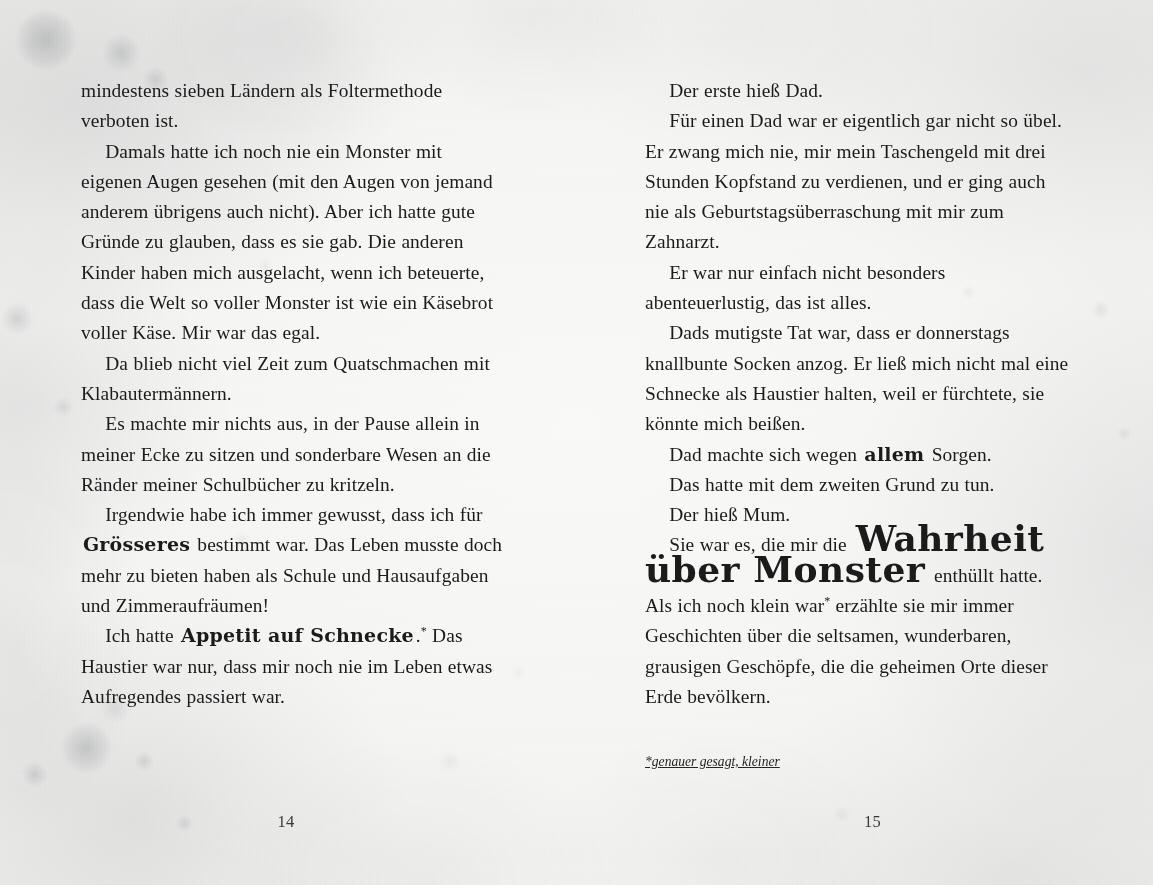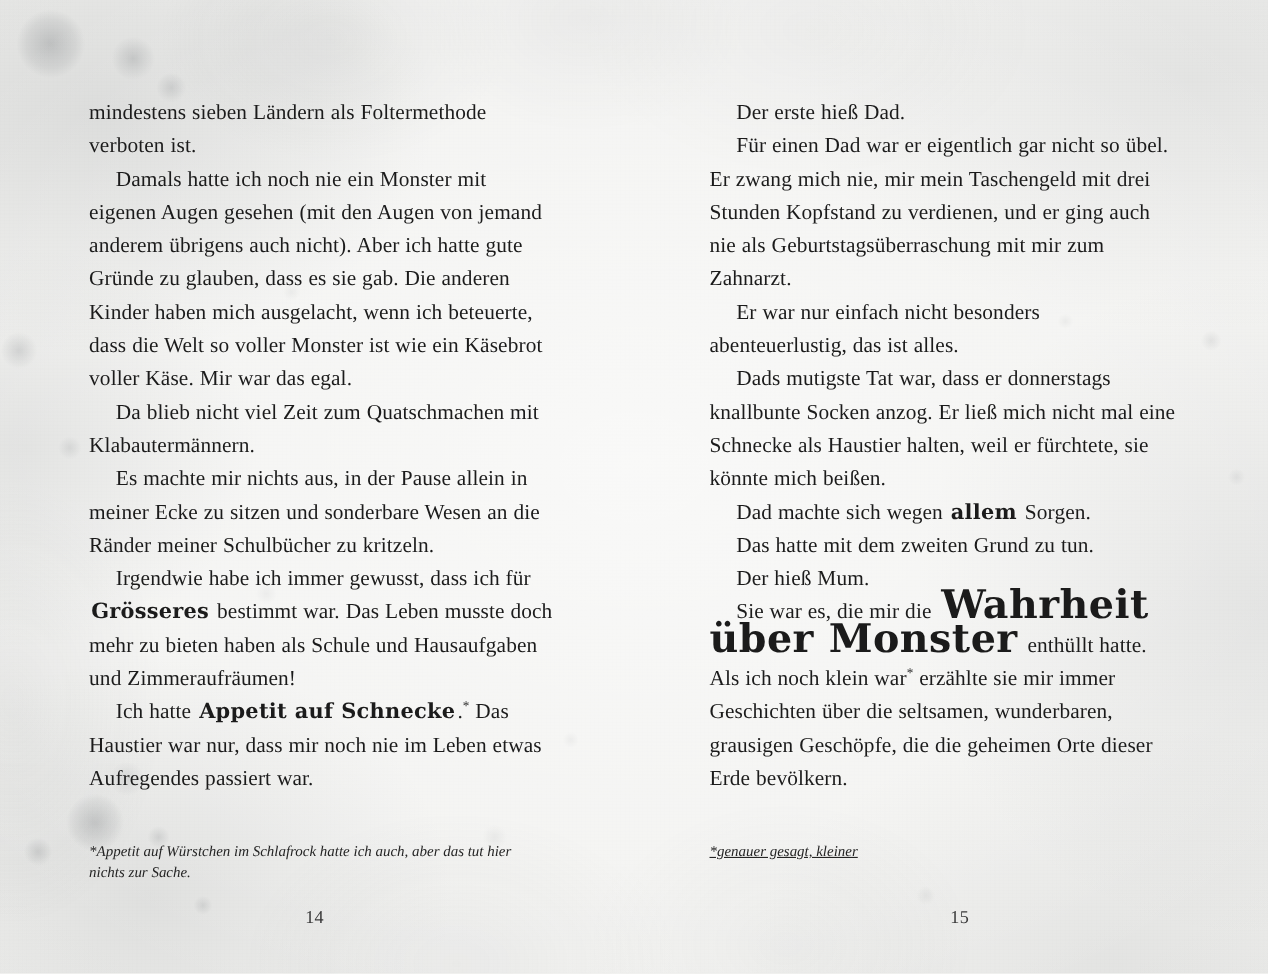--- a/index.html
+++ b/index.html
@@ -85,21 +85,21 @@
   .vignette {
     position: absolute;
     inset: 0;
     pointer-events: none;
     background: radial-gradient(ellipse 110% 105% at 50% 48%, rgba(255,255,255,0.55) 0%, rgba(255,255,255,0) 60%, rgba(150,152,155,0.12) 100%);
   }
 
   
   .page {
     position: absolute;
-    top: 12px;
+    top: 0;
     height: 788px;
   }
   .page-left  { left: 0;   width: 576px; }
   .page-right { left: 576px; width: 577px; }
 
   .textblock {
     position: absolute;
     top: 76px;
   }
   .page-left  .textblock { left: 81px; width: 424px; }
@@ -172,21 +172,20 @@
 
   <div class="page page-left">
     <div class="textblock">
         <p class="para"><span>mindestens sieben Ländern als Foltermethode verboten ist.</span></p>
         <p class="para indent"><span>Damals hatte ich noch nie ein Monster mit eigenen Augen gesehen (mit den Augen von jemand anderem übrigens auch nicht). Aber ich hatte gute Gründe zu glauben, dass es sie gab. Die anderen Kinder haben mich ausgelacht, wenn ich beteuerte, dass die Welt so voller Monster ist wie ein Käsebrot voller Käse. Mir war das egal.</span></p>
         <p class="para indent"><span>Da blieb nicht viel Zeit zum Quatschmachen mit Klabautermännern.</span></p>
         <p class="para indent"><span>Es machte mir nichts aus, in der Pause allein in meiner Ecke zu sitzen und sonderbare Wesen an die Ränder meiner Schulbücher zu kritzeln.</span></p>
         <p class="para indent"><span>Irgendwie habe ich immer gewusst, dass ich für </span><span class="display">Grösseres</span><span> bestimmt war. Das Leben musste doch mehr zu bieten haben als Schule und Hausaufgaben und Zimmeraufräumen!</span></p>
         <p class="para indent"><span>Ich hatte </span><span class="display">Appetit auf Schnecke</span><span>.</span><sup class="fn">*</sup><span> Das Haustier war nur, dass mir noch nie im Leben etwas Aufregendes passiert war.</span></p>
       </div>
-    <div class="footnote">*Appetit auf Würstchen im Schlafrock hatte ich auch, aber das tut hier nichts zur Sache.</div>
     <div class="folio">14</div>
   </div>
 
   <div class="page page-right">
     <div class="textblock">
         <p class="para indent"><span>Der erste hieß Dad.</span></p>
         <p class="para indent"><span>Für einen Dad war er eigentlich gar nicht so übel. Er zwang mich nie, mir mein Taschengeld mit drei Stunden Kopfstand zu verdienen, und er ging auch nie als Geburtstagsüberraschung mit mir zum Zahnarzt.</span></p>
         <p class="para indent"><span>Er war nur einfach nicht besonders abenteuerlustig, das ist alles.</span></p>
         <p class="para indent"><span>Dads mutigste Tat war, dass er donnerstags knallbunte Socken anzog. Er ließ mich nicht mal eine Schnecke als Haustier halten, weil er fürchtete, sie könnte mich beißen.</span></p>
         <p class="para indent"><span>Dad machte sich wegen </span><span class="display">allem</span><span> Sorgen.</span></p>

